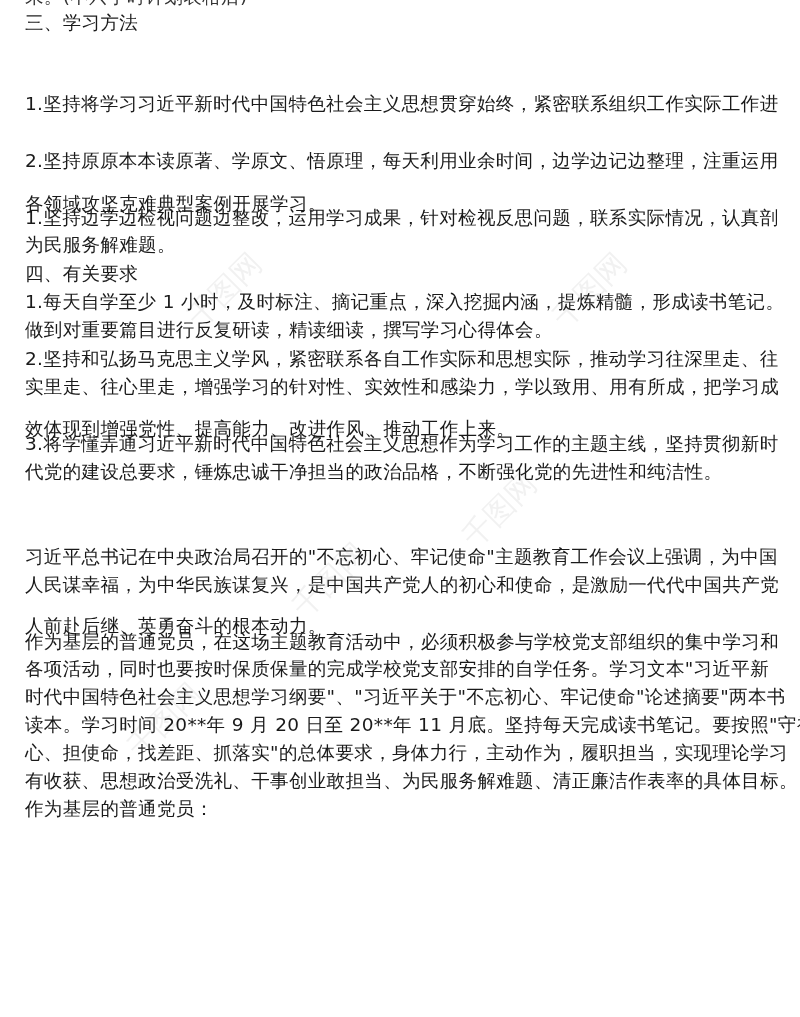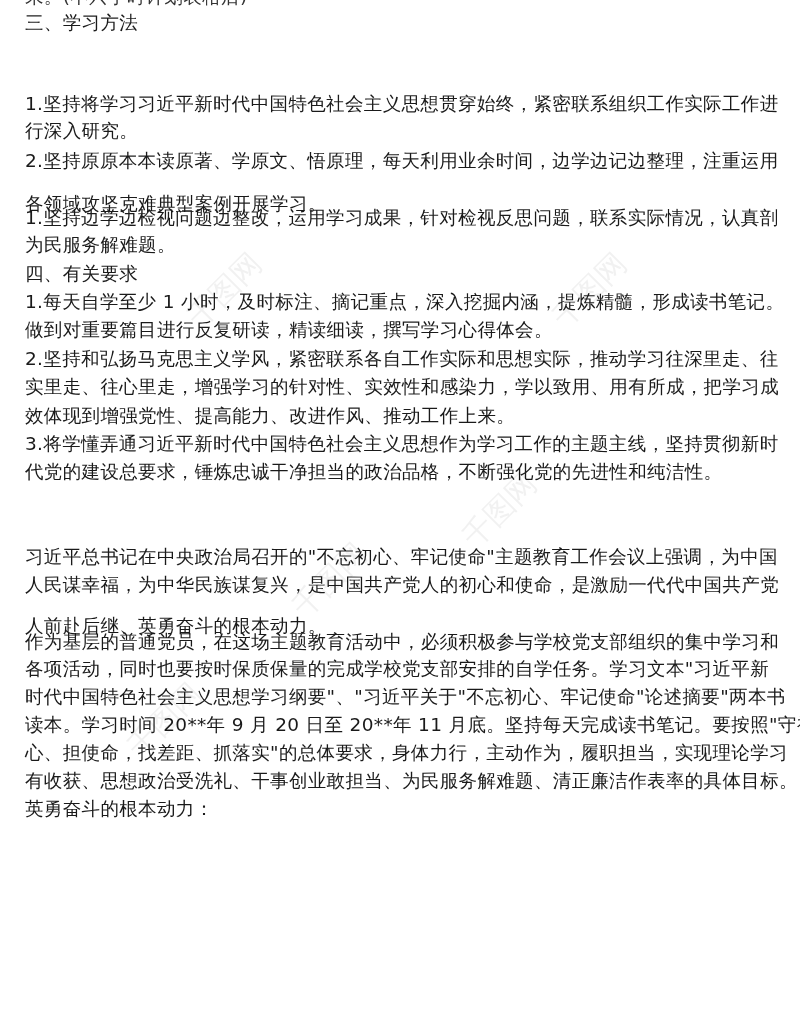--- a/index.html
+++ b/index.html
@@ -47,43 +47,42 @@
     }
   </style>
 </head>
 <body>
 
 <div class="page">
   <div class="line cut-line">末。(不只于时计划表格后)</div>
 
   <div class="line" style="top:10px">三、学习方法</div>
   <div class="line" style="top:91px">1.坚持将学习习近平新时代中国特色社会主义思想贯穿始终，紧密联系组织工作实际工作进</div>
-  <div class="line" style="top:118px">行深入研究。</div>
   <div class="line" style="top:148px">2.坚持原原本本读原著、学原文、悟原理，每天利用业余时间，边学边记边整理，注重运用</div>
   <div class="line" style="top:191px">各领域攻坚克难典型案例开展学习。</div>
   <div class="line" style="top:205px">1.坚持边学边检视问题边整改，运用学习成果，针对检视反思问题，联系实际情况，认真剖</div>
   <div class="line" style="top:232px">为民服务解难题。</div>
   <div class="line" style="top:261px">四、有关要求</div>
   <div class="line" style="top:289px">1.每天自学至少 1 小时，及时标注、摘记重点，深入挖掘内涵，提炼精髓，形成读书笔记。</div>
   <div class="line" style="top:317px">做到对重要篇目进行反复研读，精读细读，撰写学习心得体会。</div>
   <div class="line" style="top:346px">2.坚持和弘扬马克思主义学风，紧密联系各自工作实际和思想实际，推动学习往深里走、往</div>
   <div class="line" style="top:374px">实里走、往心里走，增强学习的针对性、实效性和感染力，学以致用、用有所成，把学习成</div>
-  <div class="line" style="top:403px">效体现到增强党性、提高能力、改进作风、推动工作上来。</div>
+  <div class="line" style="top:416px">效体现到增强党性、提高能力、改进作风、推动工作上来。</div>
   <div class="line" style="top:431px">3.将学懂弄通习近平新时代中国特色社会主义思想作为学习工作的主题主线，坚持贯彻新时</div>
   <div class="line" style="top:459px">代党的建设总要求，锤炼忠诚干净担当的政治品格，不断强化党的先进性和纯洁性。</div>
 
   <div class="line" style="top:544px">习近平总书记在中央政治局召开的"不忘初心、牢记使命"主题教育工作会议上强调，为中国</div>
   <div class="line" style="top:572px">人民谋幸福，为中华民族谋复兴，是中国共产党人的初心和使命，是激励一代代中国共产党</div>
   <div class="line" style="top:613px">人前赴后继、英勇奋斗的根本动力。</div>
   <div class="line" style="top:629px">作为基层的普通党员，在这场主题教育活动中，必须积极参与学校党支部组织的集中学习和</div>
   <div class="line" style="top:656px">各项活动，同时也要按时保质保量的完成学校党支部安排的自学任务。学习文本"习近平新</div>
   <div class="line" style="top:684px">时代中国特色社会主义思想学习纲要"、"习近平关于"不忘初心、牢记使命"论述摘要"两本书</div>
   <div class="line" style="top:712px">读本。学习时间 20**年 9 月 20 日至 20**年 11 月底。坚持每天完成读书笔记。要按照"守初</div>
   <div class="line" style="top:740px">心、担使命，找差距、抓落实"的总体要求，身体力行，主动作为，履职担当，实现理论学习</div>
   <div class="line" style="top:768px">有收获、思想政治受洗礼、干事创业敢担当、为民服务解难题、清正廉洁作表率的具体目标。</div>
-  <div class="line" style="top:796px">英勇奋斗的根本动力：</div>
+  <div class="line" style="top:796px">作为基层的普通党员：</div>
 
   <div class="watermark" style="left:180px; top:270px;">千图网</div>
   <div class="watermark" style="left:545px; top:270px;">千图网</div>
   <div class="watermark" style="left:285px; top:560px;">千图网</div>
   <div class="watermark" style="left:455px; top:490px;">千图网</div>
   <div class="watermark" style="left:120px; top:700px;">千图网</div>
 </div>
 
 </body></html>

